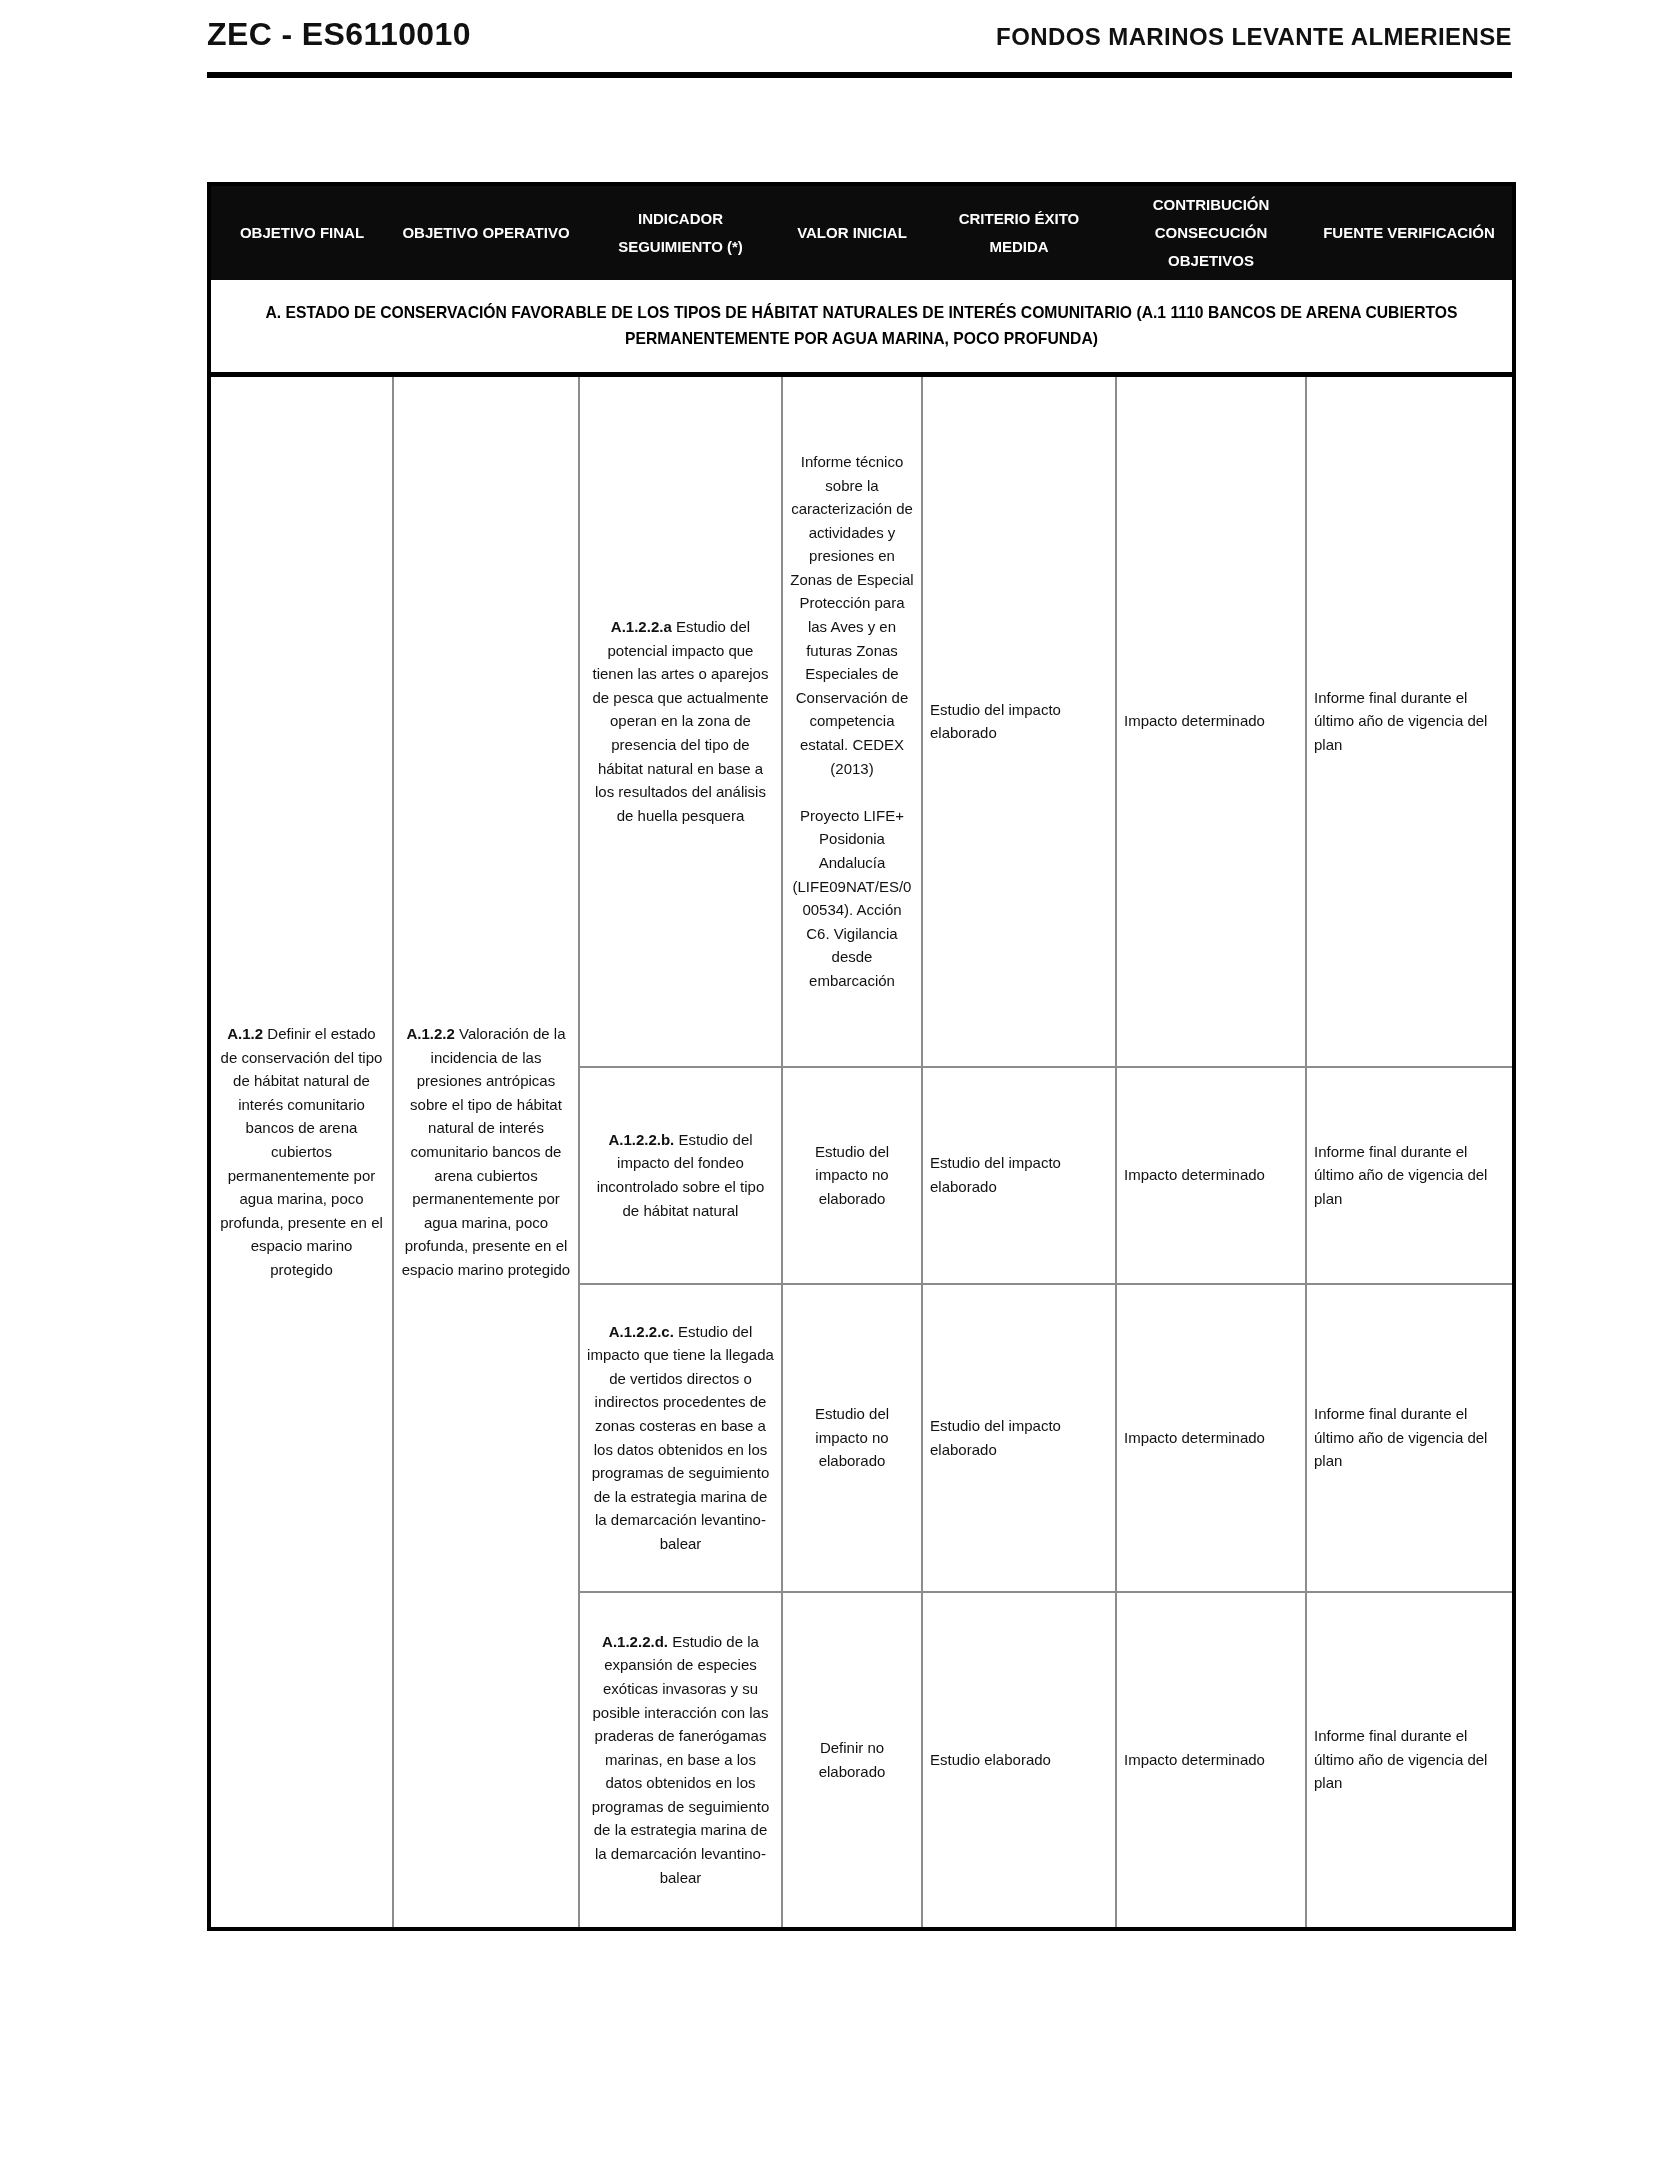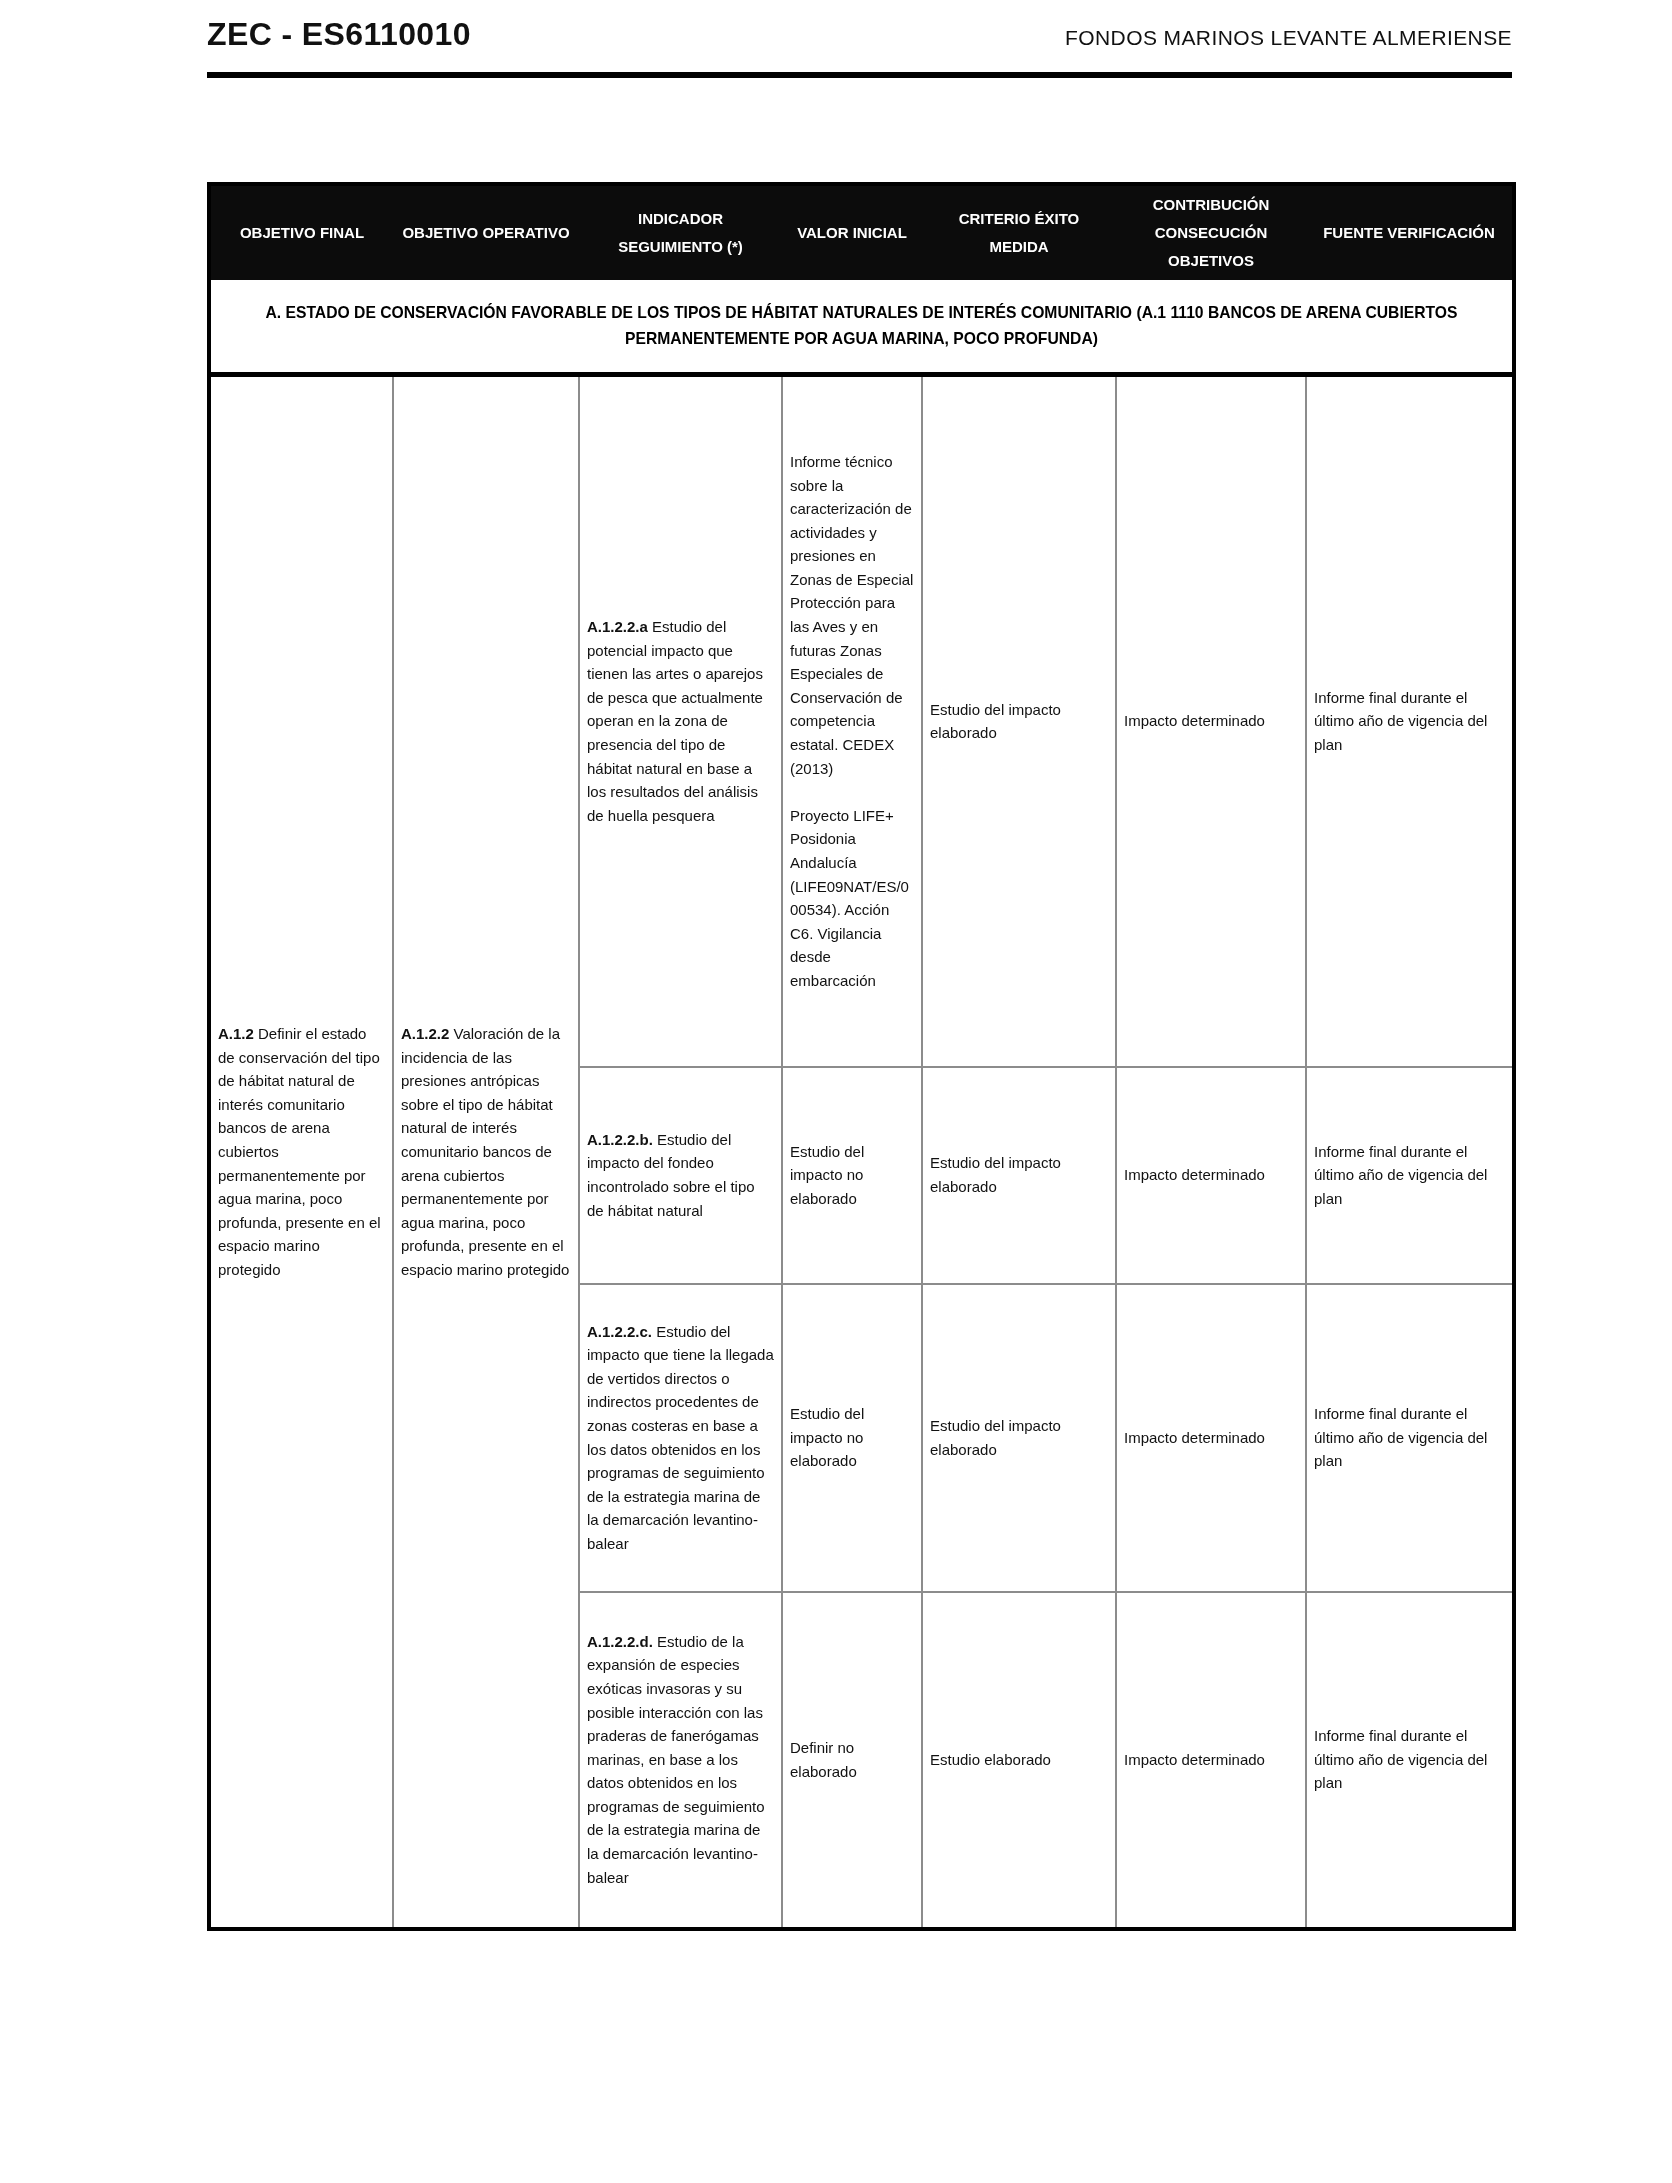--- a/index.html
+++ b/index.html
@@ -11,21 +11,21 @@
     color:#111;
     overflow:hidden;
   }
 
   
   .masthead {
     position:absolute; left:207px; top:15.7px; width:1305px;
     display:flex; justify-content:space-between; align-items:baseline;
   }
   .zec   { font-size:32px; font-weight:bold; white-space:nowrap; letter-spacing:0.4px; }
-  .title { font-size:21px; font-weight:normal; white-space:nowrap; letter-spacing:0.4px;text-align:right; }
+  .title { font-size:24px; font-weight:bold; white-space:nowrap; letter-spacing:0.4px;text-align:right; }
   .rule  { position:absolute; left:207px; top:72px; width:1305px; height:5.5px; background:#000; }
   .subtitle {
     position:absolute; left:207px; top:88px; width:1305px;
     text-align:right; font-size:23.6px; font-weight:bold; letter-spacing:0.4px;
   }
 
   
   table.plan {
     position:absolute; left:207px; top:182px;
     width:1305px; border-collapse:collapse; table-layout:fixed;
@@ -45,21 +45,21 @@
     border:0; border-bottom:5.5px solid #000;
   }
   tbody.grid td {
     border:2.4px solid #8c8c8c;
     vertical-align:middle;
     font-size:15px; line-height:23.6px;
     padding:6.3px 7px;
     overflow-wrap:break-word;
     background:#fff;
   }
-  tbody.grid td p { margin:0; }
+  tbody.grid td p { margin:0;text-align:center; }
   tbody.grid td p.p2 { margin-top:23.6px; }
   tr.r1 { height:692px; }
   tr.r2 { height:217px; }
   tr.r3 { height:308px; }
   tr.r4 { height:337px; }
 
   
   .footnote {
     position:absolute; left:173px; top:2127px;
     font-size:22px; color:#000;

